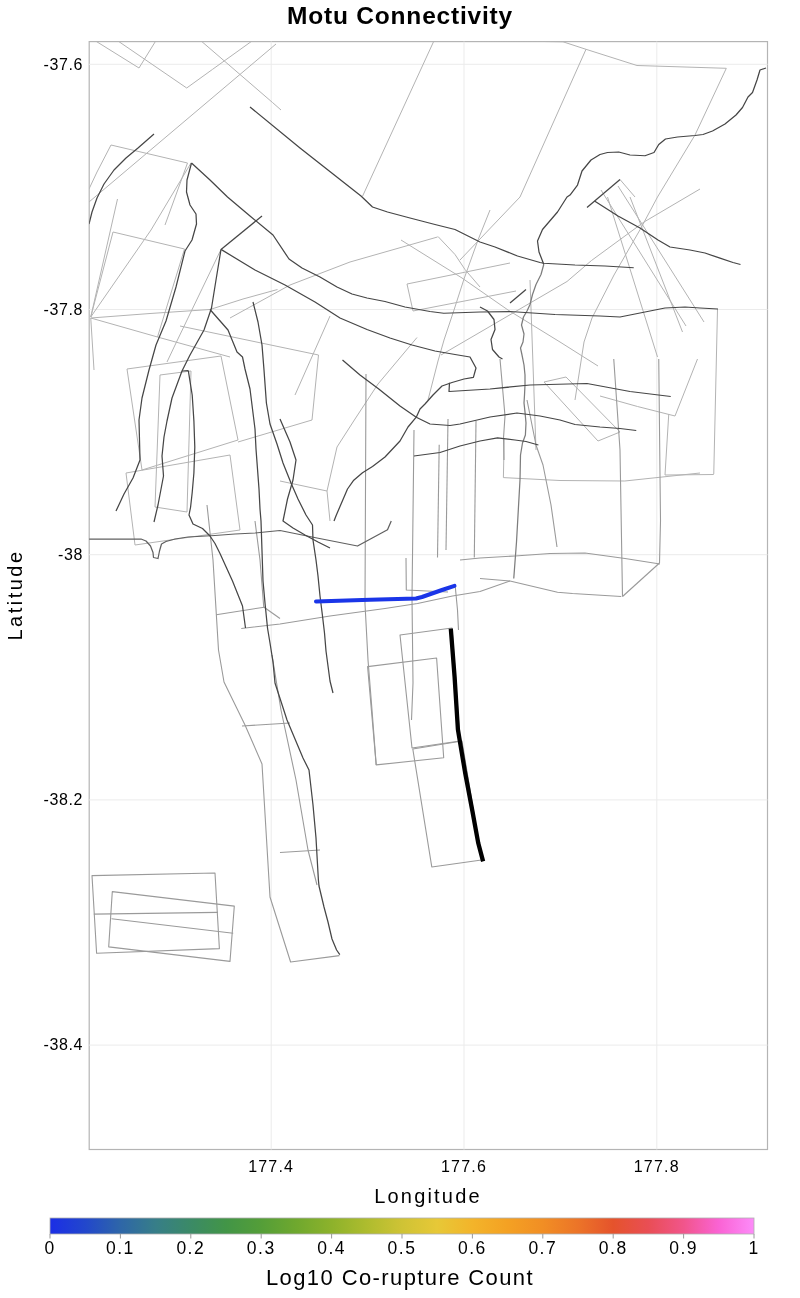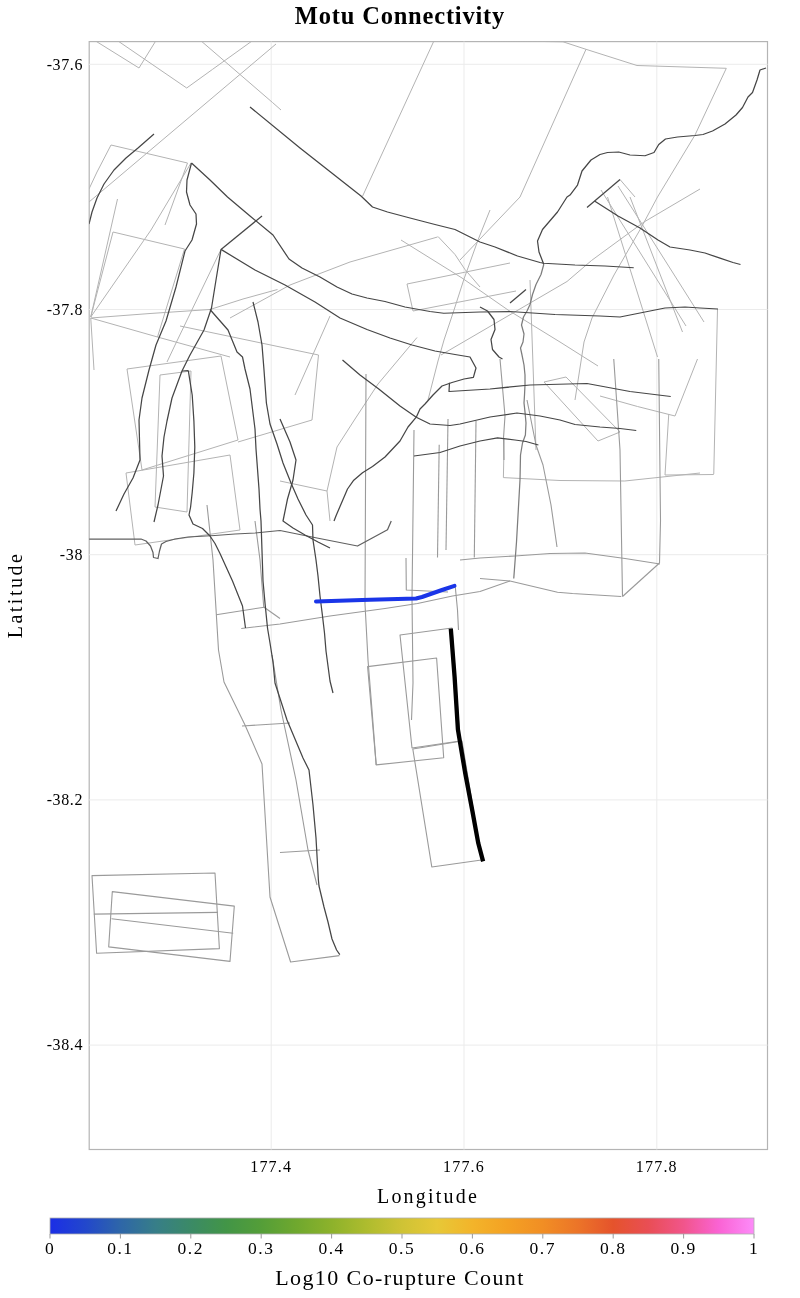--- a/index.html
+++ b/index.html
@@ -1,16 +1,16 @@
 <!DOCTYPE html>
 <html><head>
 <meta charset="utf-8">
 <style>
 html,body{margin:0;padding:0;background:#ffffff;}
-#fig{width:784px;height:1298px;position:relative;font-family:Liberation Serif, serif;}
+#fig{width:784px;height:1298px;position:relative;font-family:Liberation Sans, sans-serif;}
 svg{position:absolute;top:0;left:0;}
 </style>
 </head>
 <body>
 
 <div id="fig">
 <svg width="800" height="1298" viewBox="0 0 800 1298">
 <defs>
 <linearGradient id="cbar" x1="0" y1="0" x2="1" y2="0">
 <stop offset="0" stop-color="#1b2ee6"></stop>

